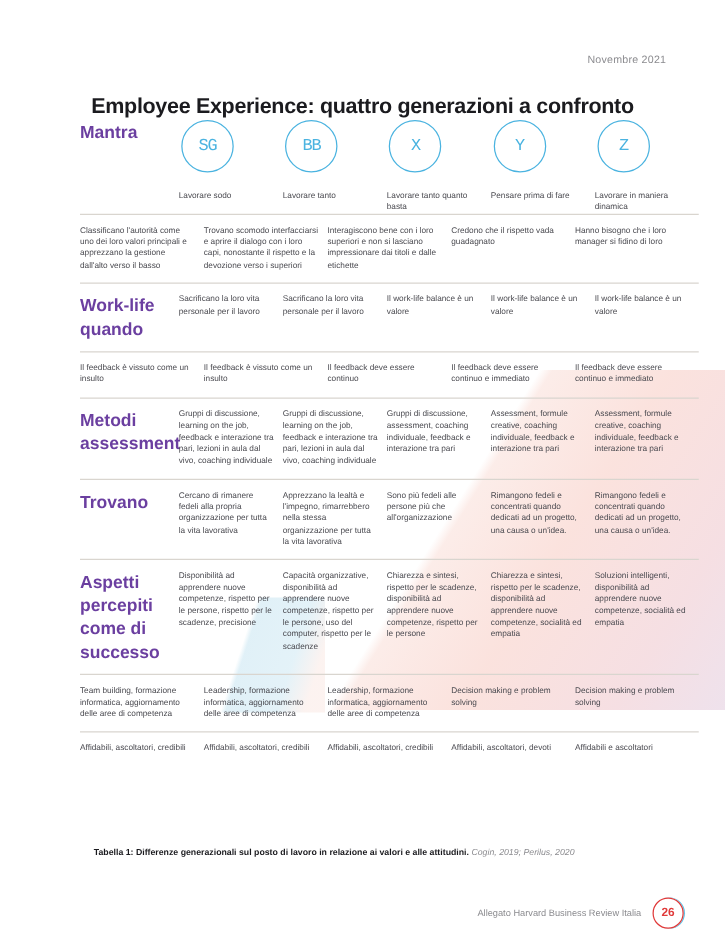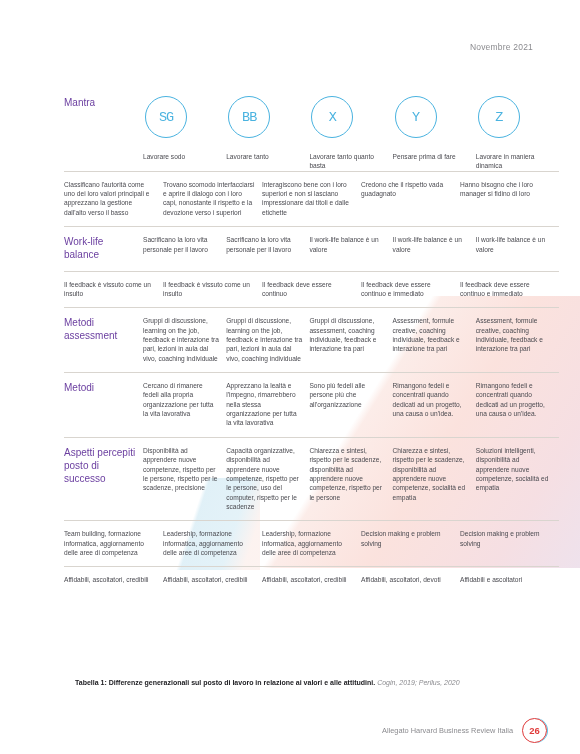--- a/index.html
+++ b/index.html
@@ -50,21 +50,21 @@
   .table{position:absolute;left:64px;top:96px;width:495px;z-index:2;}
 
   .row{display:flex;position:relative;}
   .row .sep{
     position:absolute;left:0;right:0;top:0;height:1px;
     background:#d9d5cf;
   }
   .cell-label{
     width:73px;flex:0 0 73px;
     padding:9px 6px 9px 0;
-    font-size:10px;font-weight:normal;line-height:1.32;
+    font-size:14px;font-weight:bold;line-height:1.32;
     color:#6b3fa0;
   }
   .cell{
     flex:1 1 0;min-width:0;
     padding:9px 7px 9px 0;
     font-size:6.6px;line-height:1.42;color:#4a4a50;
   }
 
   
   .row-head{align-items:flex-start;}
@@ -105,20 +105,21 @@
 </style>
 </head>
 <body>
 
 <div class="page">
 
   <div class="deco deco-pink"></div>
   <div class="deco deco-blue"></div>
 
   <div class="issue-date">Novembre 2021</div>
+  <h1 class="main-title">Employee Experience: quattro generazioni a confronto</h1>
 
   <div class="table">
 
     <div class="row row-head">
       <div class="cell-label">Mantra</div>
 
       <div class="gen">
         <div class="gen-circle">
             <span>SG</span>
           </div>
@@ -161,21 +162,21 @@
         <div class="row">
           <div class="sep"></div>
           <div class="cell">Classificano l'autorità come uno dei loro valori principali e apprezzano la gestione dall'alto verso il basso</div>
           <div class="cell">Trovano scomodo interfacciarsi e aprire il dialogo con i loro capi, nonostante il rispetto e la devozione verso i superiori</div>
           <div class="cell">Interagiscono bene con i loro superiori e non si lasciano impressionare dai titoli e dalle etichette</div>
           <div class="cell">Credono che il rispetto vada guadagnato</div>
           <div class="cell">Hanno bisogno che i loro manager si fidino di loro</div>
         </div>
         <div class="row">
           <div class="sep"></div>
-          <div class="cell-label">Work-life balance</div>
+          <div class="cell-label">Work-life quando</div>
           <div class="cell">Sacrificano la loro vita personale per il lavoro</div>
           <div class="cell">Sacrificano la loro vita personale per il lavoro</div>
           <div class="cell">Il work-life balance è un valore</div>
           <div class="cell">Il work-life balance è un valore</div>
           <div class="cell">Il work-life balance è un valore</div>
         </div>
         <div class="row">
           <div class="sep"></div>
           <div class="cell">Il feedback è vissuto come un insulto</div>
           <div class="cell">Il feedback è vissuto come un insulto</div>
@@ -187,30 +188,30 @@
           <div class="sep"></div>
           <div class="cell-label">Metodi assessment</div>
           <div class="cell">Gruppi di discussione, learning on the job, feedback e interazione tra pari, lezioni in aula dal vivo, coaching individuale</div>
           <div class="cell">Gruppi di discussione, learning on the job, feedback e interazione tra pari, lezioni in aula dal vivo, coaching individuale</div>
           <div class="cell">Gruppi di discussione, assessment, coaching individuale, feedback e interazione tra pari</div>
           <div class="cell">Assessment, formule creative, coaching individuale, feedback e interazione tra pari</div>
           <div class="cell">Assessment, formule creative, coaching individuale, feedback e interazione tra pari</div>
         </div>
         <div class="row">
           <div class="sep"></div>
-          <div class="cell-label">Metodi</div>
+          <div class="cell-label">Trovano</div>
           <div class="cell">Cercano di rimanere fedeli alla propria organizzazione per tutta la vita lavorativa</div>
           <div class="cell">Apprezzano la lealtà e l'impegno, rimarrebbero nella stessa organizzazione per tutta la vita lavorativa</div>
           <div class="cell">Sono più fedeli alle persone più che all'organizzazione</div>
           <div class="cell">Rimangono fedeli e concentrati quando dedicati ad un progetto, una causa o un'idea.</div>
           <div class="cell">Rimangono fedeli e concentrati quando dedicati ad un progetto, una causa o un'idea.</div>
         </div>
         <div class="row">
           <div class="sep"></div>
-          <div class="cell-label">Aspetti percepiti posto di successo</div>
+          <div class="cell-label">Aspetti percepiti come di successo</div>
           <div class="cell">Disponibilità ad apprendere nuove competenze, rispetto per le persone, rispetto per le scadenze, precisione</div>
           <div class="cell">Capacità organizzative, disponibilità ad apprendere nuove competenze, rispetto per le persone, uso del computer, rispetto per le scadenze</div>
           <div class="cell">Chiarezza e sintesi, rispetto per le scadenze, disponibilità ad apprendere nuove competenze, rispetto per le persone</div>
           <div class="cell">Chiarezza e sintesi, rispetto per le scadenze, disponibilità ad apprendere nuove competenze, socialità ed empatia</div>
           <div class="cell">Soluzioni intelligenti, disponibilità ad apprendere nuove competenze, socialità ed empatia</div>
         </div>
         <div class="row">
           <div class="sep"></div>
           <div class="cell">Team building, formazione informatica, aggiornamento delle aree di competenza</div>
           <div class="cell">Leadership, formazione informatica, aggiornamento delle aree di competenza</div>

